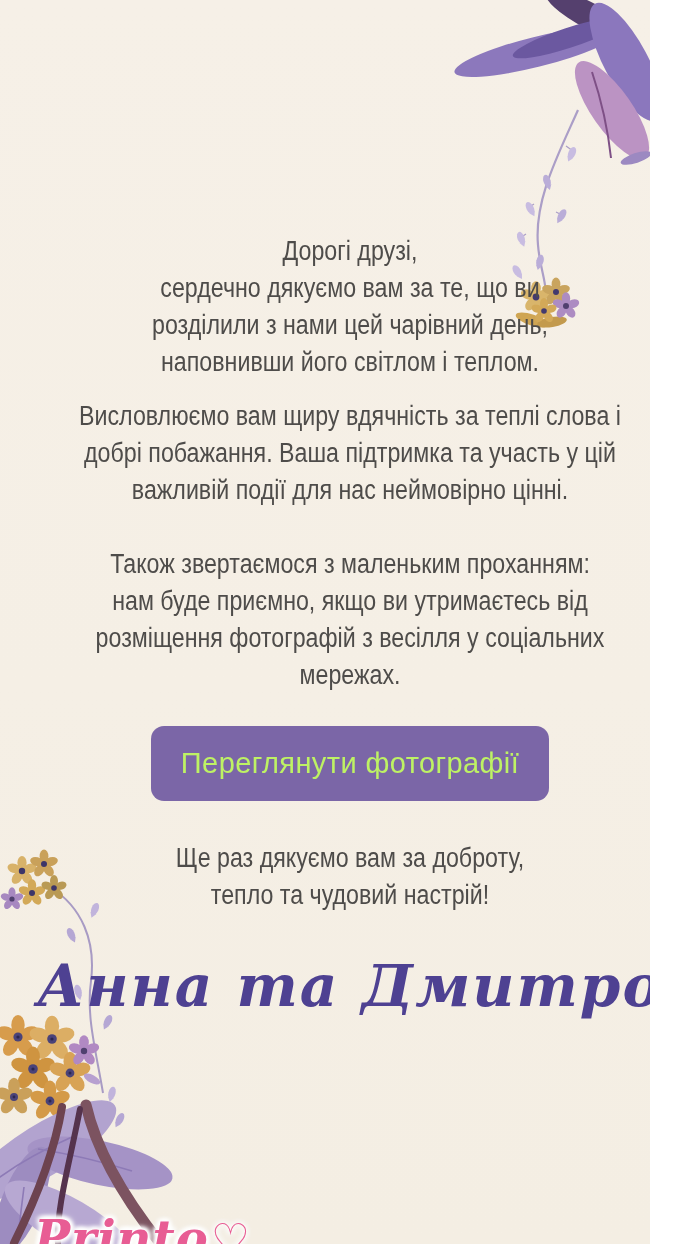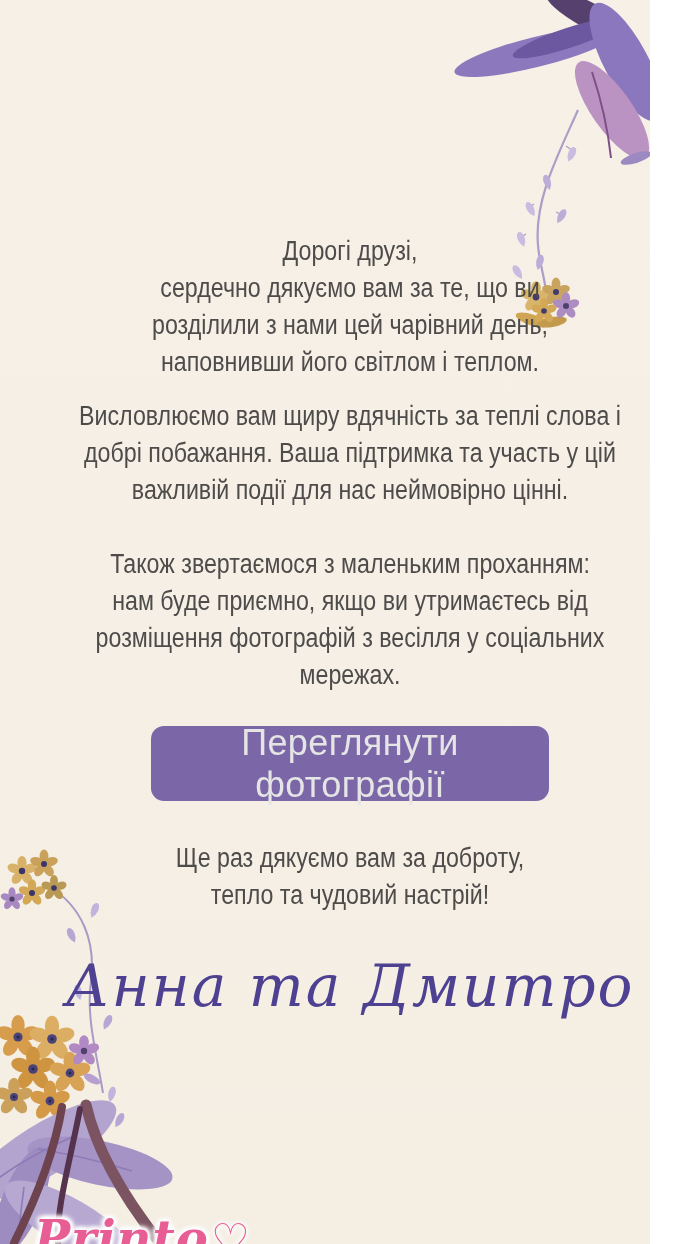--- a/index.html
+++ b/index.html
@@ -42,23 +42,23 @@
   
   .cta-button {
     position: absolute;
     left: 151px;
     top: 726px;
     width: 398px;
     height: 75px;
     background: #7b66a7;
     border: none;
     border-radius: 13px;
-    color: #e5e5e5;
+    color: #bef264;
     font-family: "Liberation Sans", sans-serif;
-    font-size: 36px;
+    font-size: 29px;
     font-weight: 400;
     letter-spacing: 0.4px;
     display: flex;
     align-items: center;
     justify-content: center;
     cursor: pointer;
     z-index: 3;
   }
 
   
@@ -67,20 +67,21 @@
     top: 952px;
     left: 0;
     width: 700px;
     text-align: center;
     font-family: "DejaVu Serif", serif;
     font-style: italic;
     font-size: 58px;
     letter-spacing: 2px;
     color: #4e4192;
     z-index: 2;
+    font-weight: bold;
   }
 
   
   .brand-logo {
     position: absolute;
     left: 34px;
     top: 1210px;
     z-index: 4;
     font-family: "DejaVu Serif", serif;
     font-style: italic;

